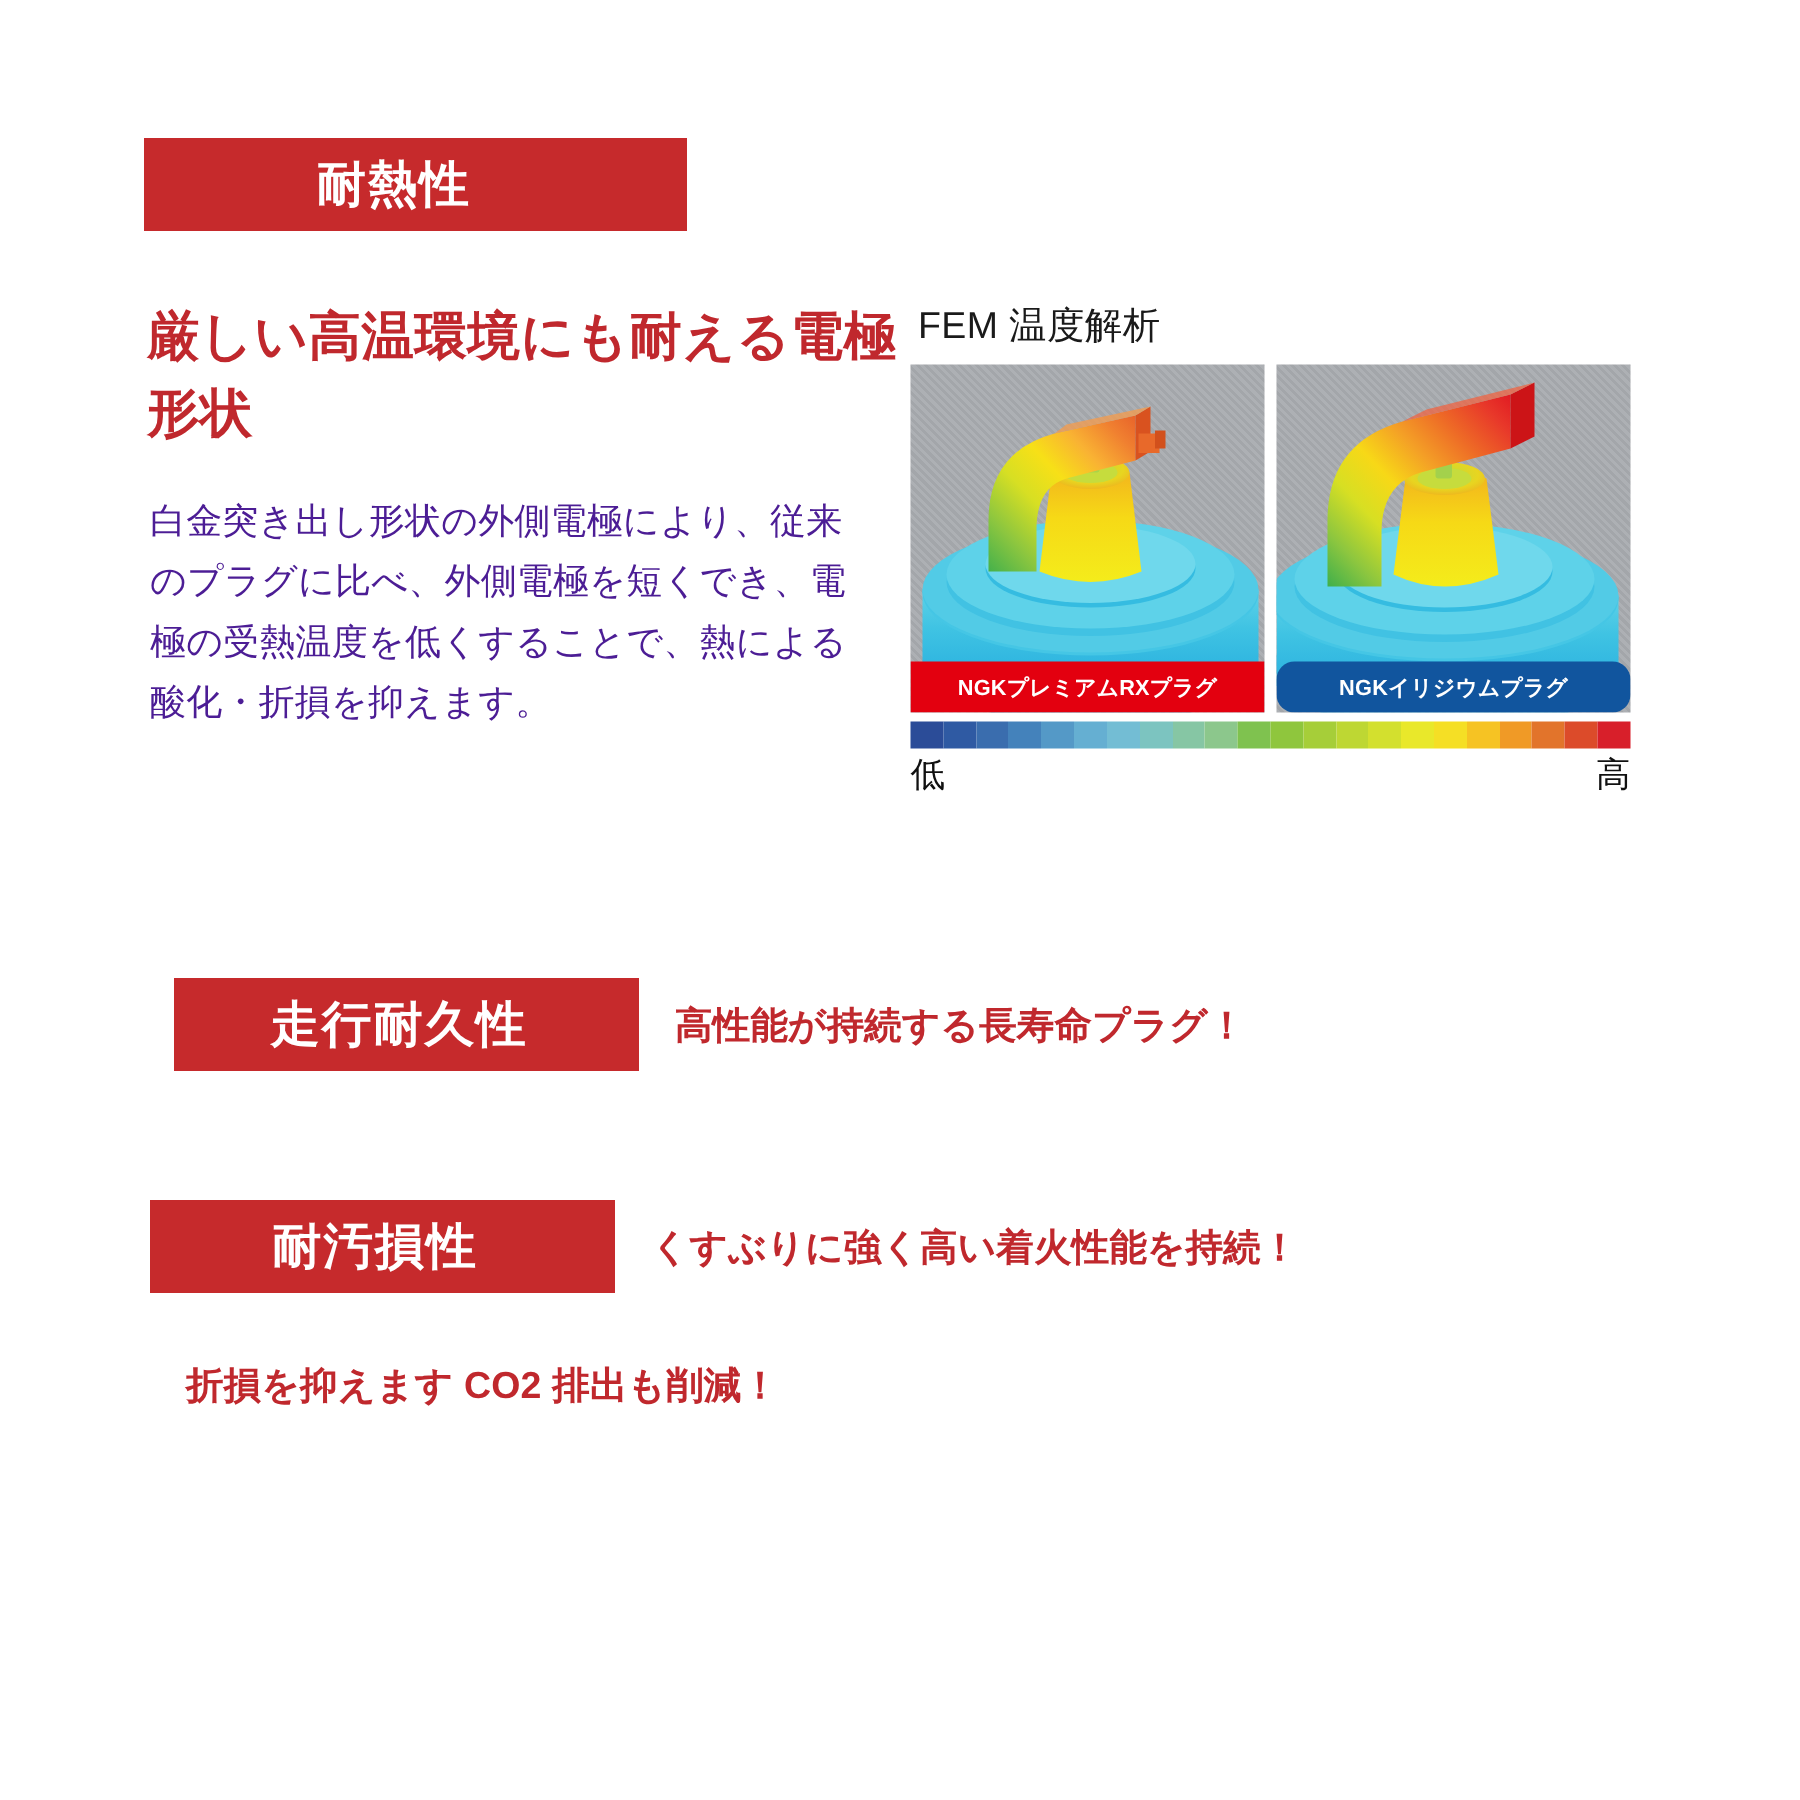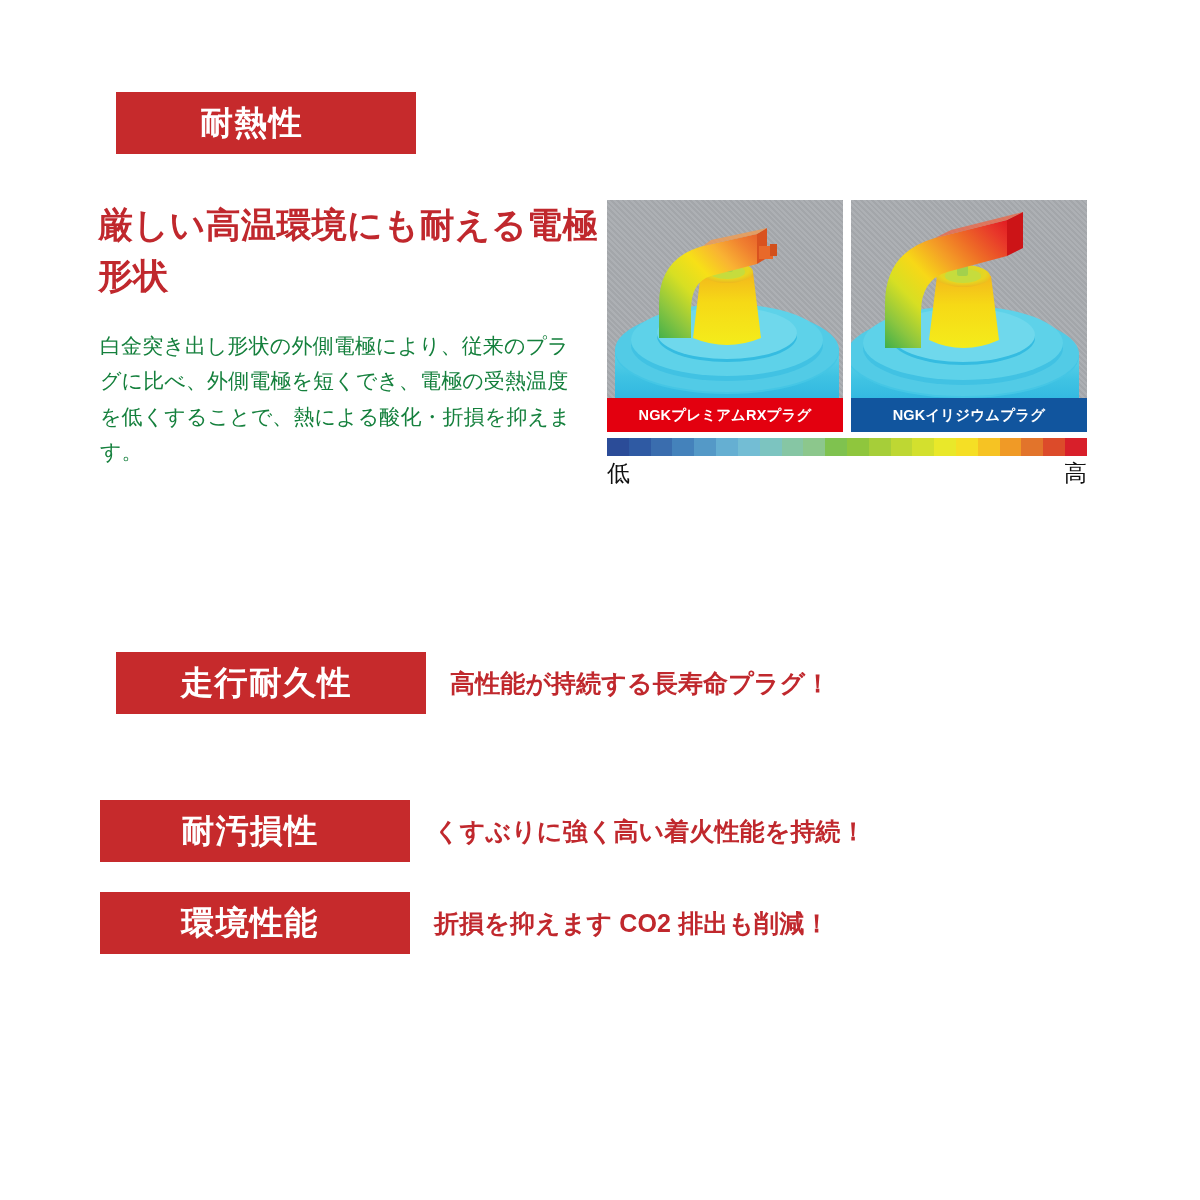--- a/index.html
+++ b/index.html
@@ -31,43 +31,43 @@
 
   
   #heat-section {
     position: absolute;
     left: 0; top: 0;
     width: 1200px;
     height: 600px;
   }
   #heat-badge {
     position: absolute;
-    left: 116px; top: 92px;
-    width: 300px; height: 62px;
+    left: 96px; top: 92px;
+    width: 362px; height: 62px;
     font-size: 33px;
     padding-right: 46px;
     padding-left: 17px;
   }
   #heat-headline {
     position: absolute;
     left: 98px; top: 188px;
     width: 500px;
     color: #C0282D;
     font-size: 35px;
     font-weight: 700;
     line-height: 1.45;
     letter-spacing: 0.01em;
     margin-top: 12px;
   }
   #heat-body {
     position: absolute;
     left: 100px; top: 328px;
     width: 484px;
-    color: #15803d;
-    font-size: 21px;
+    color: #4c1d95;
+    font-size: 24px;
     line-height: 1.68;
     letter-spacing: 0.005em;
   }
 
   
   #fem-block {
     position: absolute;
     left: 607px; top: 200px;
     width: 480px;
   }
@@ -97,21 +97,21 @@
     display: flex;
     align-items: center;
     justify-content: center;
     color: #ffffff;
     font-size: 14.5px;
     font-weight: 700;
     letter-spacing: 0.01em;
     z-index: 8;
   }
   .cap-red  { background: #E3000F; }
-  .cap-blue { background: #11559E; }
+  .cap-blue { background: #11559E; border-radius: 12px; }
 
   .fem-svg { position: absolute; left: 0; top: 0; }
 
   
   #colorbar-wrap {
     margin-top: 6px;
     width: 480px;
   }
   #colorbar {
     display: flex;
@@ -165,20 +165,21 @@
   <div id="heat-badge" class="badge">
     <span>耐熱性</span>
   </div>
 
   <div id="heat-headline">厳しい高温環境にも耐える電極形状</div>
 
   <div id="heat-body">白金突き出し形状の外側電極により、従来のプラグに比べ、外側電極を短くでき、電極の受熱温度を低くすることで、熱による酸化・折損を抑えます。</div>
 
   <div id="fem-block">
 
+    <div id="fem-title">FEM 温度解析</div>
 
     <div id="fem-panels">
 
       <div class="fem-panel">
         <svg class="fem-svg" width="236" height="232" viewBox="0 0 236 232">
           <defs>
             <linearGradient id="armL" x1="0" y1="1" x2="1" y2="0">
               <stop offset="0" stop-color="#45B14B"></stop>
               <stop offset="0.18" stop-color="#8CC63F"></stop>
               <stop offset="0.38" stop-color="#D7DF23"></stop>
@@ -346,17 +347,14 @@
 </div>
 
 <div class="feature-row" id="row-1">
   <div class="badge feature-badge">
     <span>耐汚損性</span>
   </div>
   <div class="feature-text">くすぶりに強く高い着火性能を持続！</div>
 </div>
 
 <div class="feature-row" id="row-2">
-  <div class="badge feature-badge">
-    <span>環境性能</span>
-  </div>
   <div class="feature-text">折損を抑えます CO2 排出も削減！</div>
 </div>
 
 </body></html>

